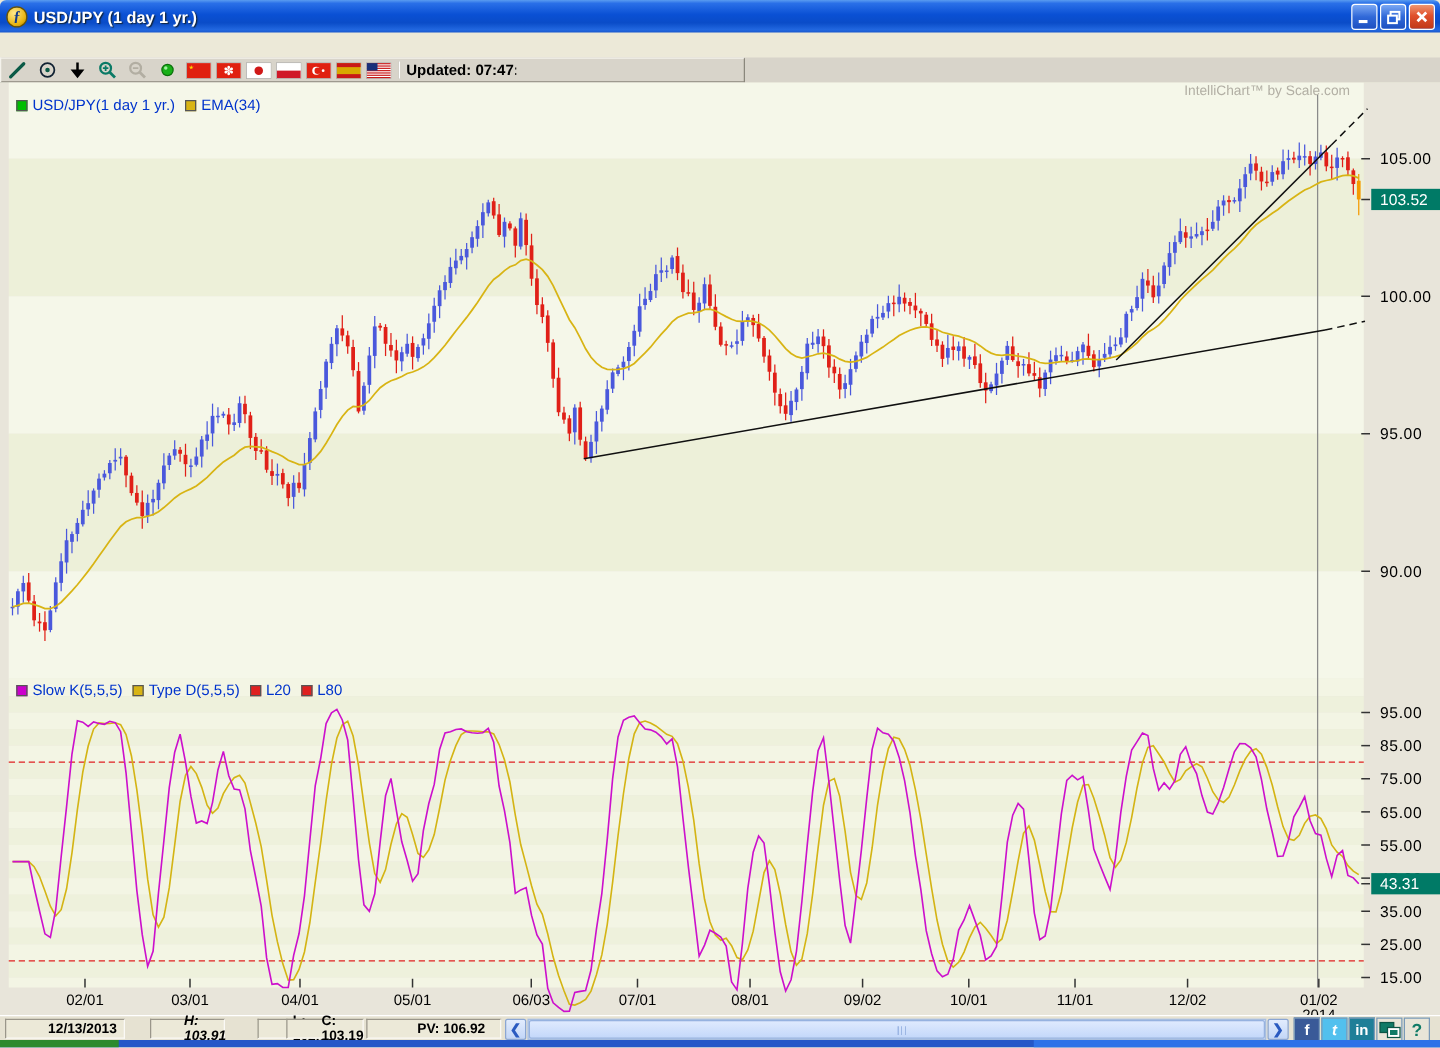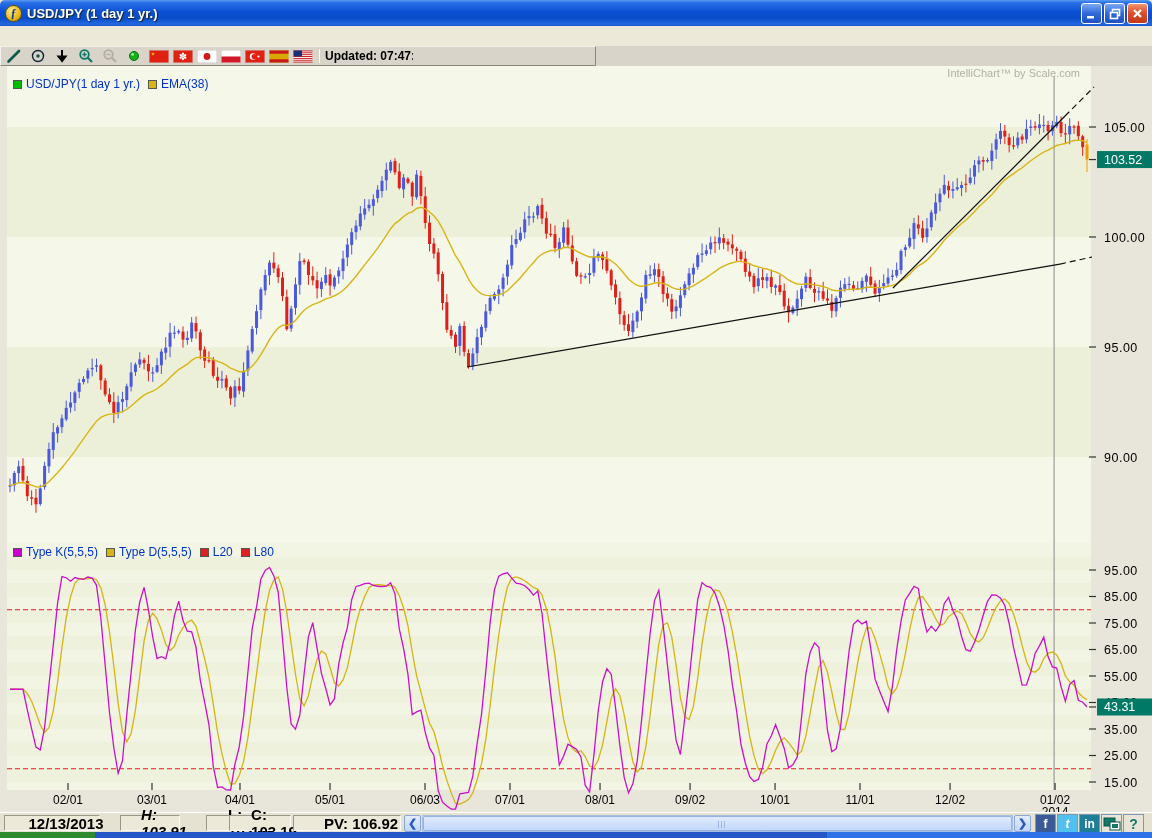--- a/index.html
+++ b/index.html
@@ -44,21 +44,21 @@
   .legend-row { position:absolute; display:flex; align-items:center; gap:8px; font-size:12px; color:#0033cc; }
   .legend-item { display:flex; align-items:center; gap:4px; white-space:nowrap; }
   .legend-swatch { width:9px; height:9px; display:inline-block; border:1px solid #555; }
   .watermark { position:absolute; top:1px; right:72px; font-size:11px; color:#b2afa4; }
 
   
   .statusbar { position:absolute; left:0; top:812px; width:1152px; height:20px;
     background:#e6e2d2; border-top:1px solid #fff; }
   .spanel { position:absolute; top:2px; height:16px; border:1px solid;
     border-color:#9a968a #fbfaf6 #fbfaf6 #9a968a; background:#ece9d8;
-    font-size:15px; font-weight:bold; color:#000; display:flex; align-items:center; justify-content:center;padding-left:28px; }
+    font-size:11px; font-weight:bold; color:#000; display:flex; align-items:center; justify-content:center;padding-left:28px; }
   .scrollbtn { position:absolute; top:2px; width:17px; height:17px;
     background:linear-gradient(180deg,#e2ecfd,#c2d6f8); border:1px solid #8aa6d4; border-radius:2px;
     color:#2a5ac0; font-size:11px; font-weight:bold; display:flex; align-items:center; justify-content:center; }
   .scrolltrack { position:absolute; top:2px; height:17px; background:#cfdcf5; border:1px solid #a8bede; }
   .scrollthumb { position:absolute; top:0; left:0; height:15px; width:100%;
     background:linear-gradient(180deg,#dfeafe,#c4d8fa); border:1px solid #96b2e0; border-radius:2px; }
   .grip { position:absolute; left:50%; top:4px; width:9px; height:7px;
     background:repeating-linear-gradient(90deg,#9cb6e4 0 1px,transparent 1px 3px); }
   .social { position:absolute; top:1px; height:19px; display:flex; gap:1px; }
   .soc { width:21px; height:19px; display:flex; align-items:center; justify-content:center;
@@ -829,27 +829,27 @@
           <text x="1055.0593999999999" y="816" font-size="12" text-anchor="middle" fill="#000">2014</text>
         </g>
       </svg>
     <div class="legend-row" id="price-legend" style="left:13px; top:11px;">
         <span class="legend-item">
           <span class="legend-swatch" style="background: rgb(0, 189, 0);"></span>
           <span>USD/JPY(1 day  1 yr.)</span>
         </span>
         <span class="legend-item">
           <span class="legend-swatch" style="background: rgb(216, 180, 20);"></span>
-          <span>EMA(38)</span>
+          <span>EMA(34)</span>
         </span>
       </div>
     <div class="legend-row" id="stoch-legend" style="left:13px; top:479px;">
         <span class="legend-item">
           <span class="legend-swatch" style="background: rgb(204, 0, 204);"></span>
-          <span>Type K(5,5,5)</span>
+          <span>Slow K(5,5,5)</span>
         </span>
         <span class="legend-item">
           <span class="legend-swatch" style="background: rgb(216, 180, 20);"></span>
           <span>Type D(5,5,5)</span>
         </span>
         <span class="legend-item">
           <span class="legend-swatch" style="background: rgb(224, 32, 32);"></span>
           <span>L20</span>
         </span>
         <span class="legend-item">

